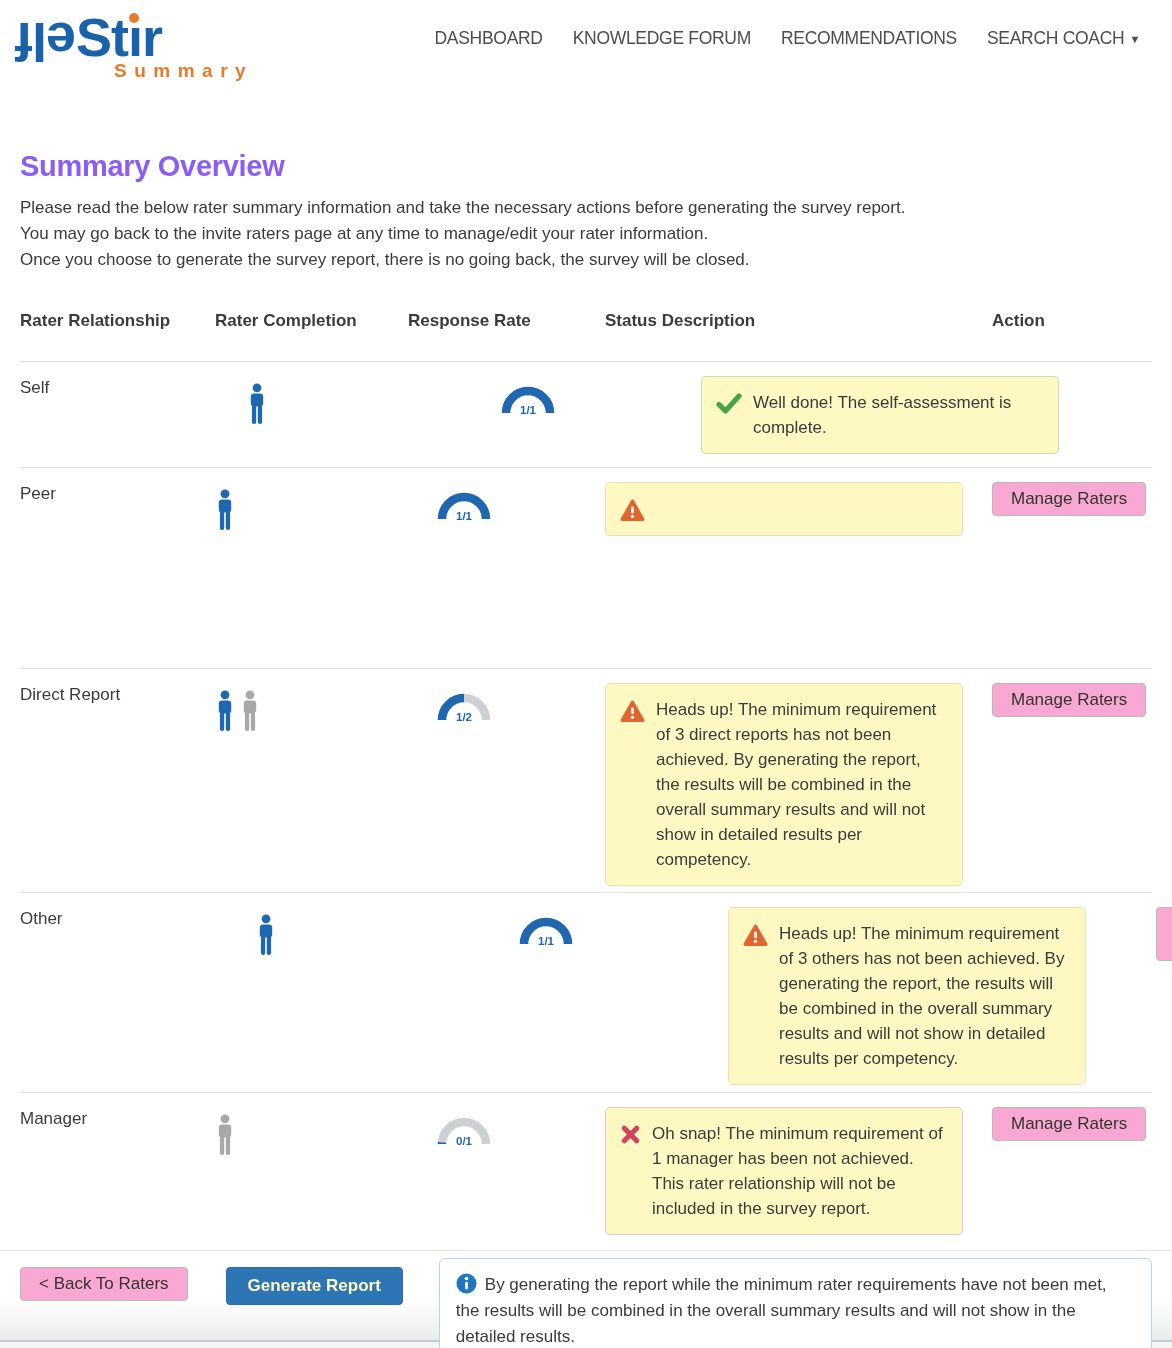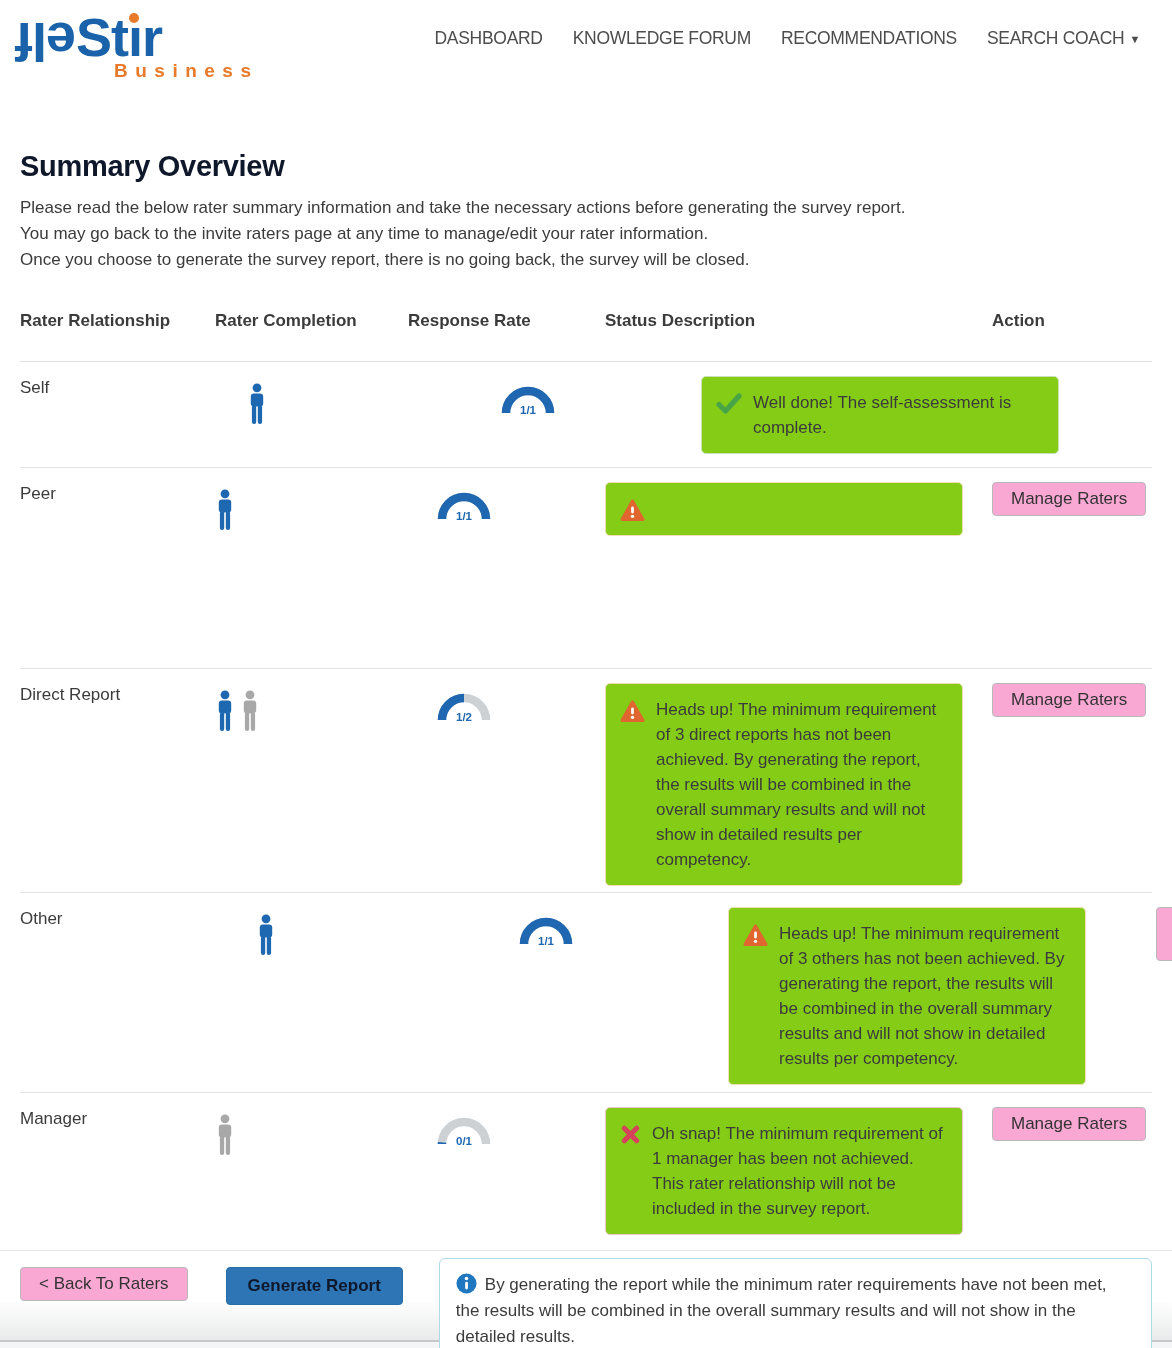--- a/index.html
+++ b/index.html
@@ -14,52 +14,52 @@
   .i-dotless { position:relative; display:inline-block; }
   .i-dotless::after { content:""; position:absolute; width:10px; height:10px; border-radius:50%;
                       background:#e87a29; top:3px; left:1px; }
   .logo-biz { display:block; color:#e87a29; font-size:19px; font-weight:bold; letter-spacing:7.5px; margin:-3px 0 0 98px; }
   .nav { position:absolute; top:28px; right:32px; display:flex; gap:30px; align-items:center; }
   .nav a { text-decoration:none; color:#4d4d4d; font-size:17.5px; letter-spacing:-0.3px; white-space:nowrap; cursor:pointer; }
   .caret { display:inline-block; font-size:11px; color:#4d4d4d; margin-left:5px; transform:translateY(-1px); }
 
   
   .main { padding:0 20px; position:relative; z-index:1; }
-  h1 { font-size:29px; font-weight:600; color:#0f172a; margin:50px 0 12px; letter-spacing:-0.3px; }
+  h1 { font-size:29px; font-weight:600; color:#8b5cf6; margin:50px 0 12px; letter-spacing:-0.3px; }
   .intro p { font-size:17px; line-height:26px; color:#3b3b3b; }
 
   
   .grid { display:grid; grid-template-columns:195px 193px 197px 387px 1fr; }
   .thead { margin-top:38px; padding-bottom:30px; border-bottom:1px solid #e0e0e0; }
   .thead .th { font-size:17px; font-weight:600; color:#3b3b3b; }
   .trow { border-bottom:1px solid #e4e4e4; padding-top:14px; }
   .trow.last { border-bottom:none; }
   .rel { font-size:17px; color:#3b3b3b; padding-top:2px; }
   .persons { display:flex; gap:5px; padding-top:7px; }
   .person.complete { fill:#1e68b2; }
   .person.pending  { fill:#a8a8a8; }
   .gauge-cell { padding:9px 0 0 29px; }
   .gauge-bg   { fill:none; stroke:#cdd1d4; stroke-width:8.5; }
   .gauge-fill { fill:none; stroke:#1f67b0; stroke-width:8.5; }
   .gauge text { fill:#1f67b0; font-size:11.5px; font-weight:bold; font-family:"Liberation Sans",sans-serif; }
   .row-self { min-height:106px;gap:32px; }  .row-peer { min-height:201px; }
   .row-dr   { min-height:224px; }  .row-other{ min-height:200px;gap:41px; }
   .row-mgr  { min-height:157px; }
 
-  .status-box { width:358px; background:#84cc16; border-radius:5px; padding:13px 15px 13px 14px;
+  .status-box { width:358px; background:#fef9c3; border-radius:5px; padding:13px 15px 13px 14px;
                 display:flex; align-items:flex-start; gap:11px; }
   .status-box .txt { font-size:17px; line-height:25px; color:#3b3b3b; }
   .status-box .sicon { flex:none; margin-top:3px; }
   .status-success { border:1px solid #c8e2b5; }
   .status-warning { border:1px solid #f0dfb4; }
   .status-danger  { border:1px solid #eac7cd; }
 
   .btn { font-family:"Liberation Sans",sans-serif; font-size:17px; border-radius:4px; cursor:pointer; }
   .btn-light { background:#f9a8d4; border:1px solid #b9b9b9; color:#333; padding:6px 18px; }
-  .btn-primary { background:#2e75b5; border:1px solid #2a6da9; color:#0f172a; padding:8px 21px; font-weight:600; }
+  .btn-primary { background:#2e75b5; border:1px solid #2a6da9; color:#fef9c3; padding:8px 21px; font-weight:600; }
   .action-cell .btn-light { margin-top:0; }
 
   
   .footer { position:relative; z-index:1; border-top:1px solid #e4e4e4; margin-top:0; padding:16px 20px 0;
             display:flex; align-items:flex-start; }
   .footer .btn-light { white-space:nowrap; }
   .footer .btn-primary { margin-left:38px; white-space:nowrap; }
   .info-box { flex:1; margin-left:36px; margin-top:-9px; background:#fff; border:1px solid #aedbe8;
               border-radius:6px; padding:13px 18px 15px 16px; font-size:17px; line-height:26px; color:#3b3b3b; }
   .info-icon { display:inline-block; vertical-align:-4px; margin-right:8px; }
@@ -68,21 +68,21 @@
   .band-line { height:2px; background:#c6c9cb; }
   .band-rest { height:6px; background:#f4f5f6; }
 </style>
 </head>
 <body>
 
 <div class="page">
 
   <div class="header">
     <div class="logo"><span class="logo-flip">elf</span><span class="logo-main"><span>St</span><span class="i-dotless">ı</span><span>r</span></span>
-      <span class="logo-biz">Business</span>
+      <span class="logo-biz">Summary</span>
     </div>
     <div class="nav">
       <a href="#">DASHBOARD</a>
       <a href="#">KNOWLEDGE FORUM</a>
       <a href="#">RECOMMENDATIONS</a>
       <a href="#"><span>SEARCH COACH</span><span class="caret">▼</span></a>
     </div>
   </div>
 
   <div class="main">

